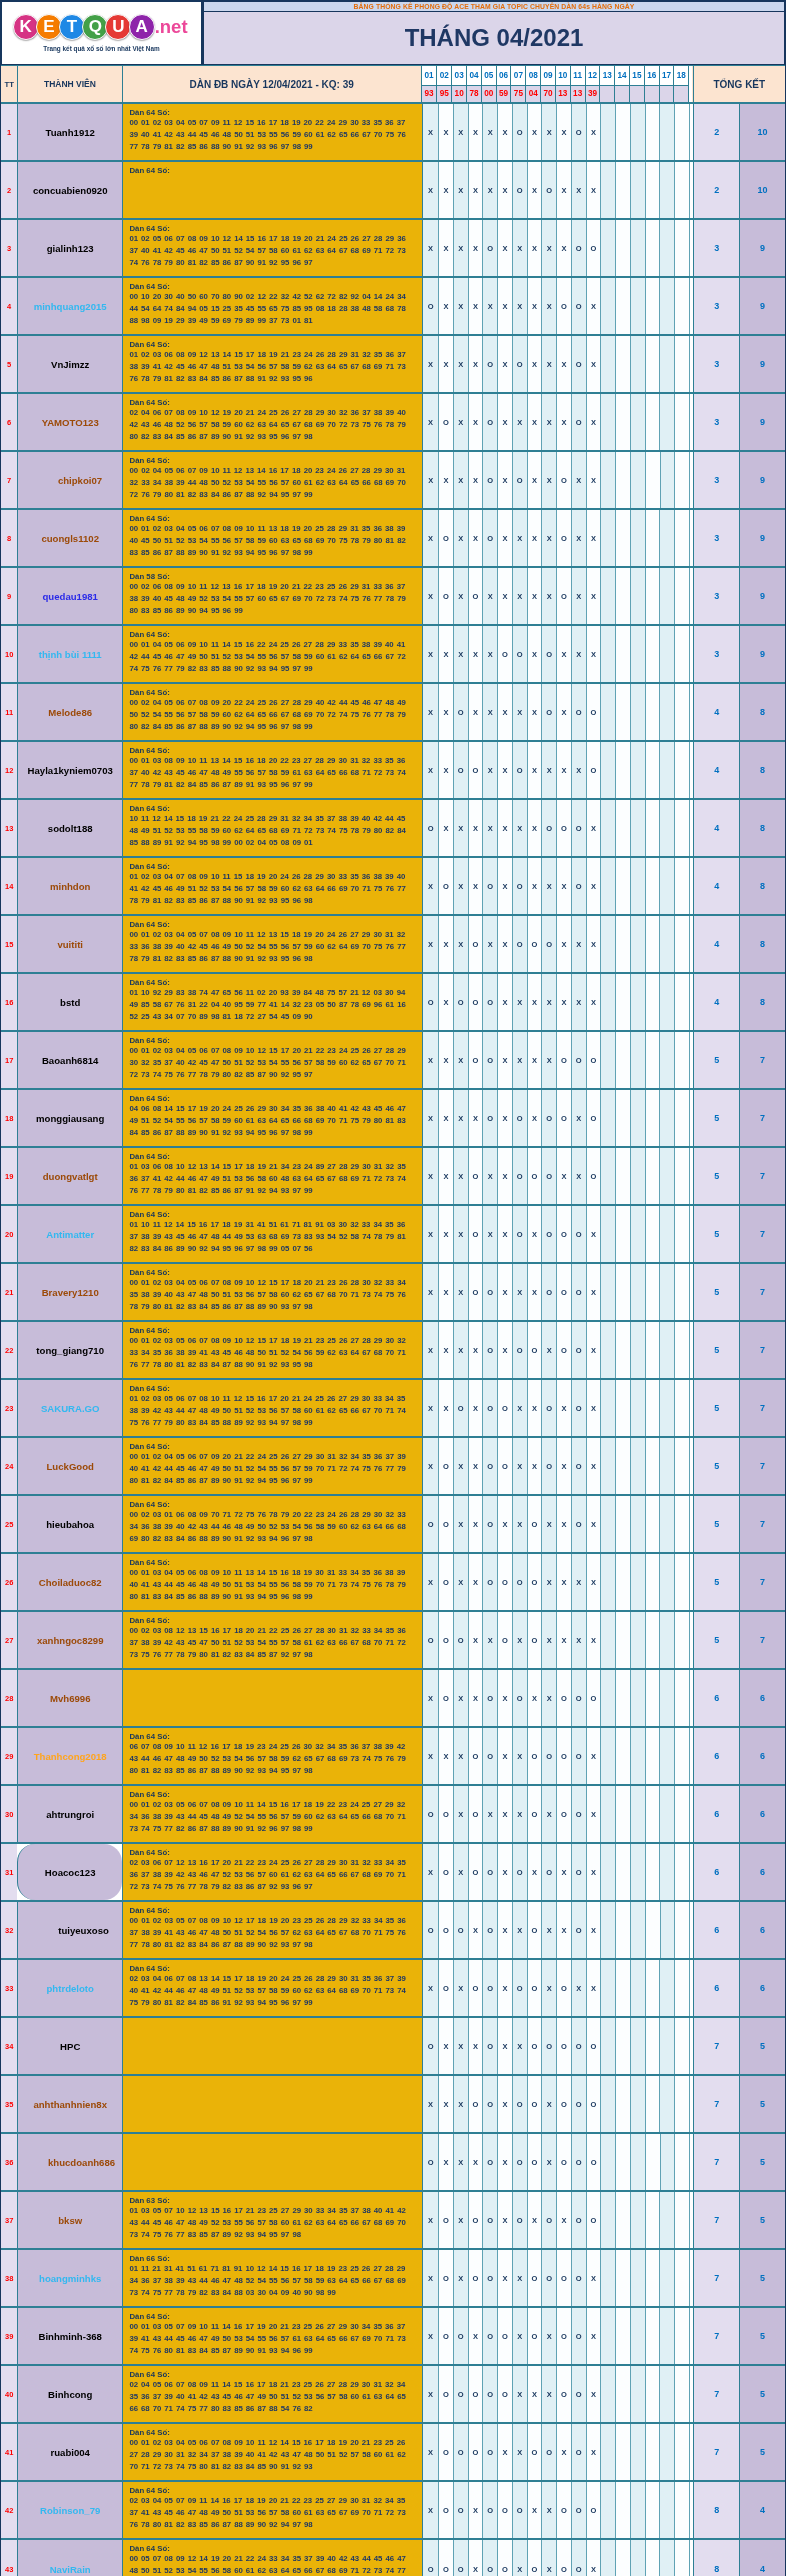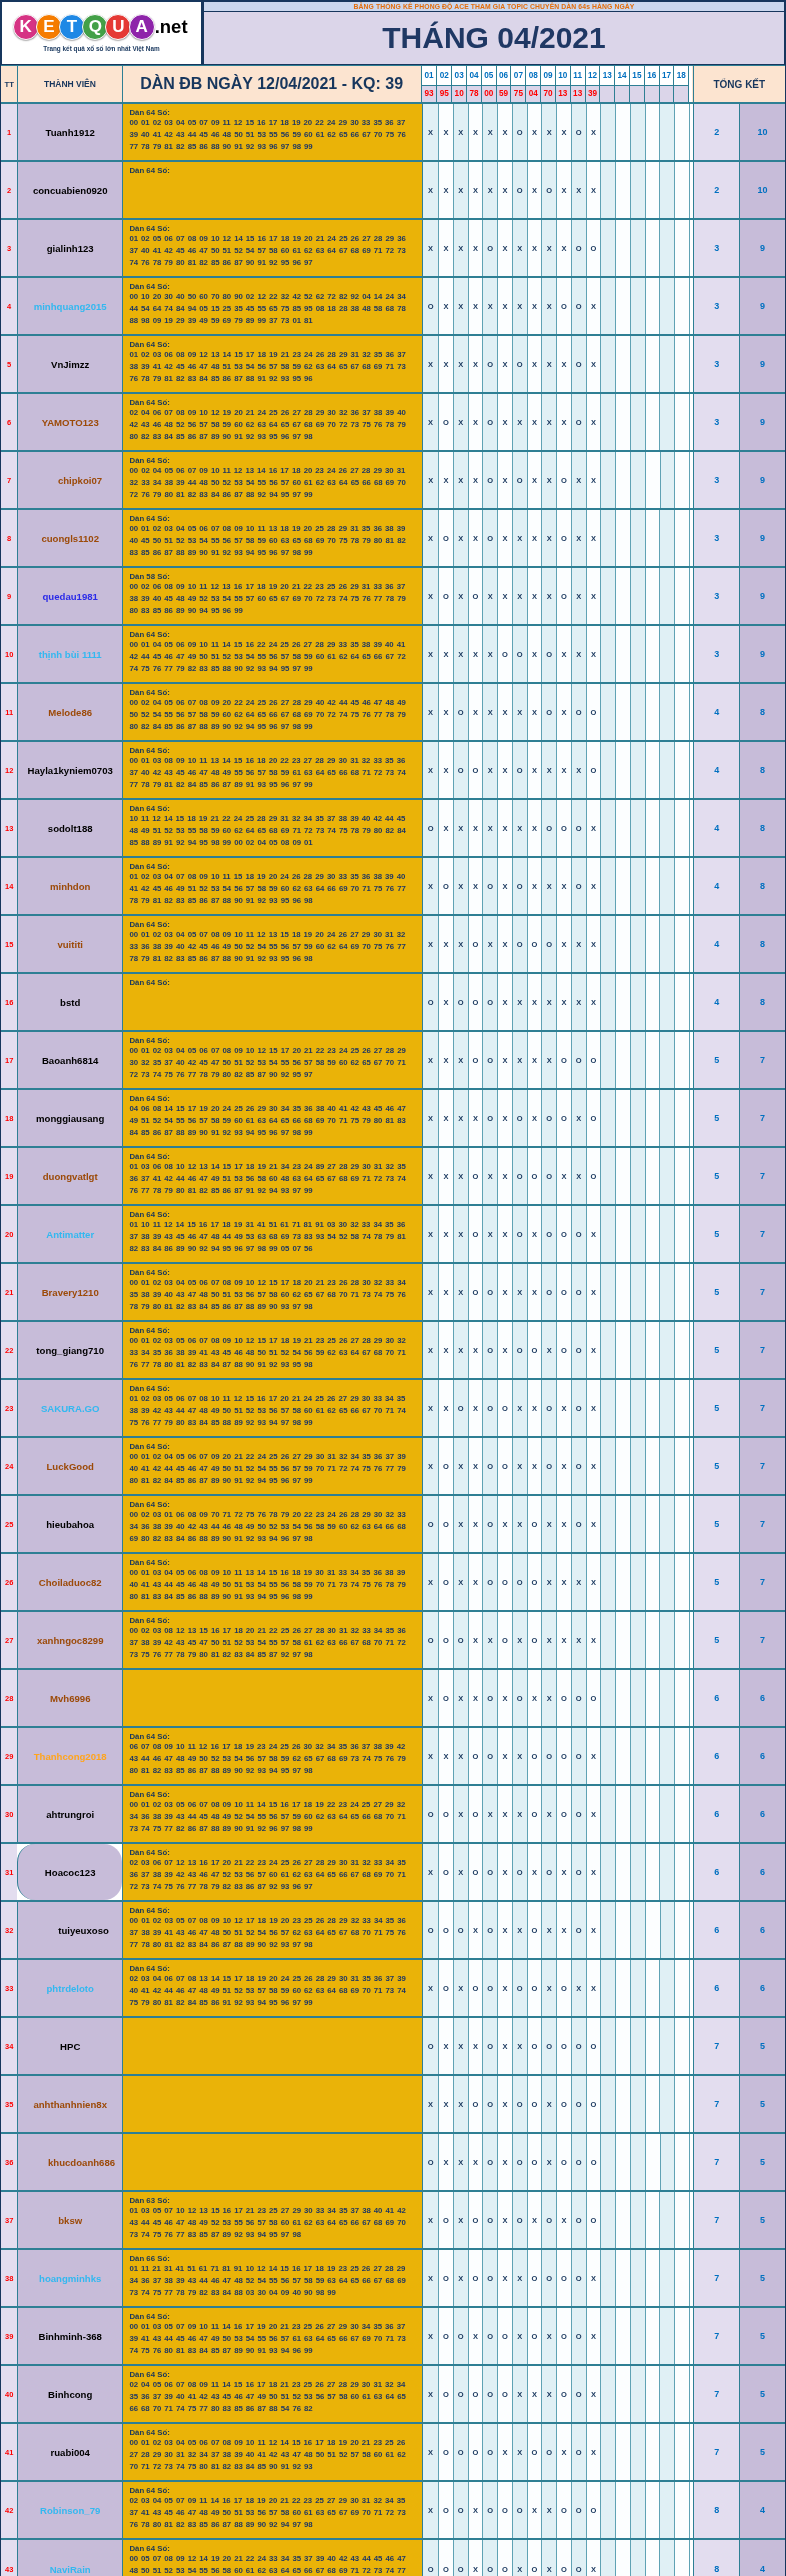--- a/index.html
+++ b/index.html
@@ -2,31 +2,31 @@
 <html style="font-size:11.4px"><head>
 <meta charset="utf-8">
 <style>
   html,body{margin:0;padding:0;background:#bfc3cf;}
   .page{width:786px;margin:0;background:#fff;font-family:"Liberation Sans",sans-serif;border:0.7px solid #17365D;box-sizing:border-box;}
   
   .top{display:flex;height:64px;}
   .logo-box{width:202px;box-sizing:border-box;background:#fff;border:1.4px solid #17365D;border-right:2.1px solid #17365D;display:flex;flex-direction:column;align-items:center;justify-content:center;}
   .logo-line{display:flex;align-items:center;}
   .logo-letter{display:inline-flex;align-items:center;justify-content:center;width:24px;height:24px;border-radius:50%;color:#fff;font-weight:bold;font-size:17px;margin-left:-2.8px;border:1.4px solid #fff;box-shadow:0 0.7px 1.4px rgba(0,0,0,.4);}
-  .logo-net{font-size:18.5px;font-weight:bold;color:#000000;margin-left:0;}
+  .logo-net{font-size:18.5px;font-weight:bold;color:#ec4899;margin-left:0;}
   .tagline{font-size:6.4px;color:#17365D;margin-top:4.3px;font-weight:bold;}
   .top-right{flex:1;display:flex;flex-direction:column;}
   .title-band{height:10px;box-sizing:border-box;background:#CBD7EE;border:1.4px solid #17365D;border-bottom:none;display:flex;align-items:center;justify-content:center;font-size:6.8px;font-weight:bold;color:#E36C0A;letter-spacing:0.1px;}
-  .month-band{flex:1;box-sizing:border-box;background:#DBD5E9;border:1.4px solid #17365D;display:flex;align-items:center;justify-content:center;font-size:30px;font-weight:bold;color:#1F3864;}
+  .month-band{flex:1;box-sizing:border-box;background:#DBD5E9;border:1.4px solid #17365D;display:flex;align-items:center;justify-content:center;font-size:24px;font-weight:bold;color:#1F3864;}
   
   .thead{display:flex;height:36px;border-top:1.4px solid #2E7F94;border-bottom:2.1px solid #2E7F94;background:#FCE4D0;}
   .h-cell{box-sizing:border-box;display:flex;align-items:center;justify-content:center;color:#17365D;font-weight:bold;border-left:1.4px solid #2E7F94;}
   .h-tt{width:16.4px;font-size:7.8px;border-left:none;background:#FCE4D0;}
   .h-name{width:105px;font-size:8.5px;background:#FCE4D0;}
-  .h-dan{width:301px;font-size:16px;background:#FCE4D0;}
+  .h-dan{width:301px;font-size:10px;background:#FCE4D0;}
   .h-days{width:271px;display:flex;border-left:1.4px solid #2E7F94;}
   .dh{width:15px;box-sizing:border-box;display:flex;flex-direction:column;border-left:0.7px solid #2E7F94;justify-content:space-between;}
   .dh:first-child{border-left:none;}
   .dh-num{height:18.5px;background:#fff;display:flex;align-items:center;justify-content:center;font-size:8.2px;font-weight:bold;color:#0070C0;border-bottom:0.7px solid #2E7F94;}
   .dh-res{flex:1;background:#DBD5E9;display:flex;align-items:center;justify-content:center;font-size:8.2px;font-weight:bold;color:#FF0000;}
   .dh-spacer{width:4.3px;box-sizing:border-box;border-left:0.7px solid #2E7F94;background:#fff;}
   .h-total{width:93px;font-size:10px;background:#FCE4D0;}
   
   .row{display:flex;height:58px;box-sizing:border-box;border-bottom:2.1px solid #2E7F94;}
   .c{box-sizing:border-box;border-left:1.4px solid #2E7F94;}
@@ -628,20 +628,21 @@
         </div>
     <div class="c c-to">4</div>
     <div class="c c-tx">8</div>
   </div>
 
   <div class="row">
     <div class="c c-tt">16</div>
     <div class="c c-name" style="color: rgb(0, 0, 0);">bstd</div>
     <div class="c c-dan">
       <span class="dan-label">Dàn 64 Số:</span>
+      <span class="dan-numbers">01 10 92 29 83 38 74 47 65 56 11 02 20 93 39 84 48 75 57 21 12 03 30 94 49 85 58 67 76 31 22 04 40 95 59 77 41 14 32 23 05 50 87 78 69 96 61 16 52 25 43 34 07 70 89 98 81 18 72 27 54 45 09 90</span>
     </div>
     <div class="c c-days">
           <div class="mk odd">o</div>
           <div class="mk even">x</div>
           <div class="mk odd">o</div>
           <div class="mk even">o</div>
           <div class="mk odd">o</div>
           <div class="mk even">x</div>
           <div class="mk odd">x</div>
           <div class="mk even">x</div>

